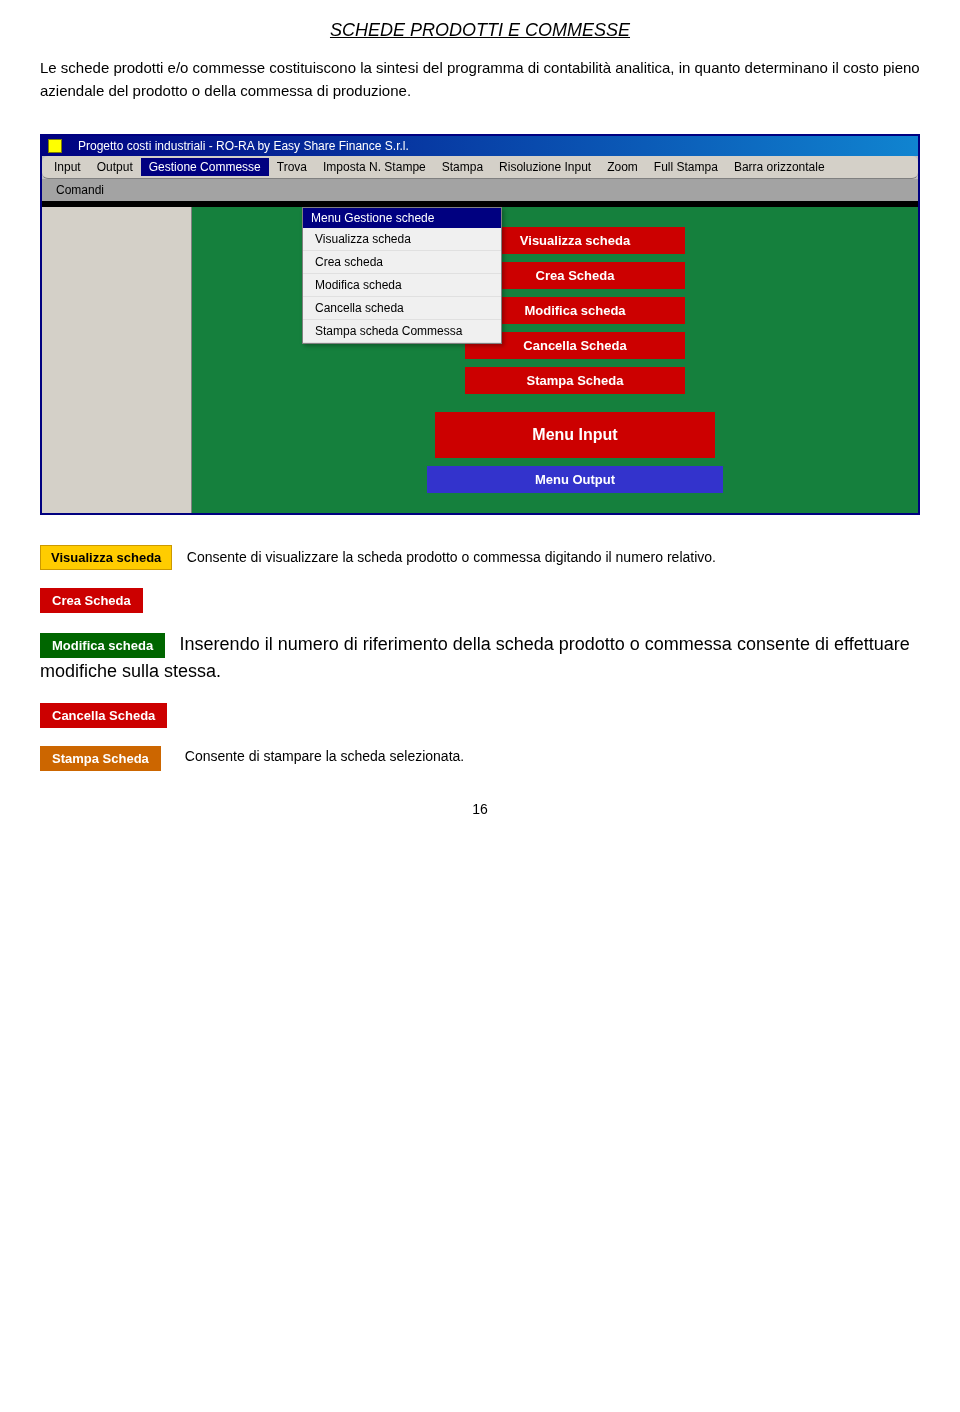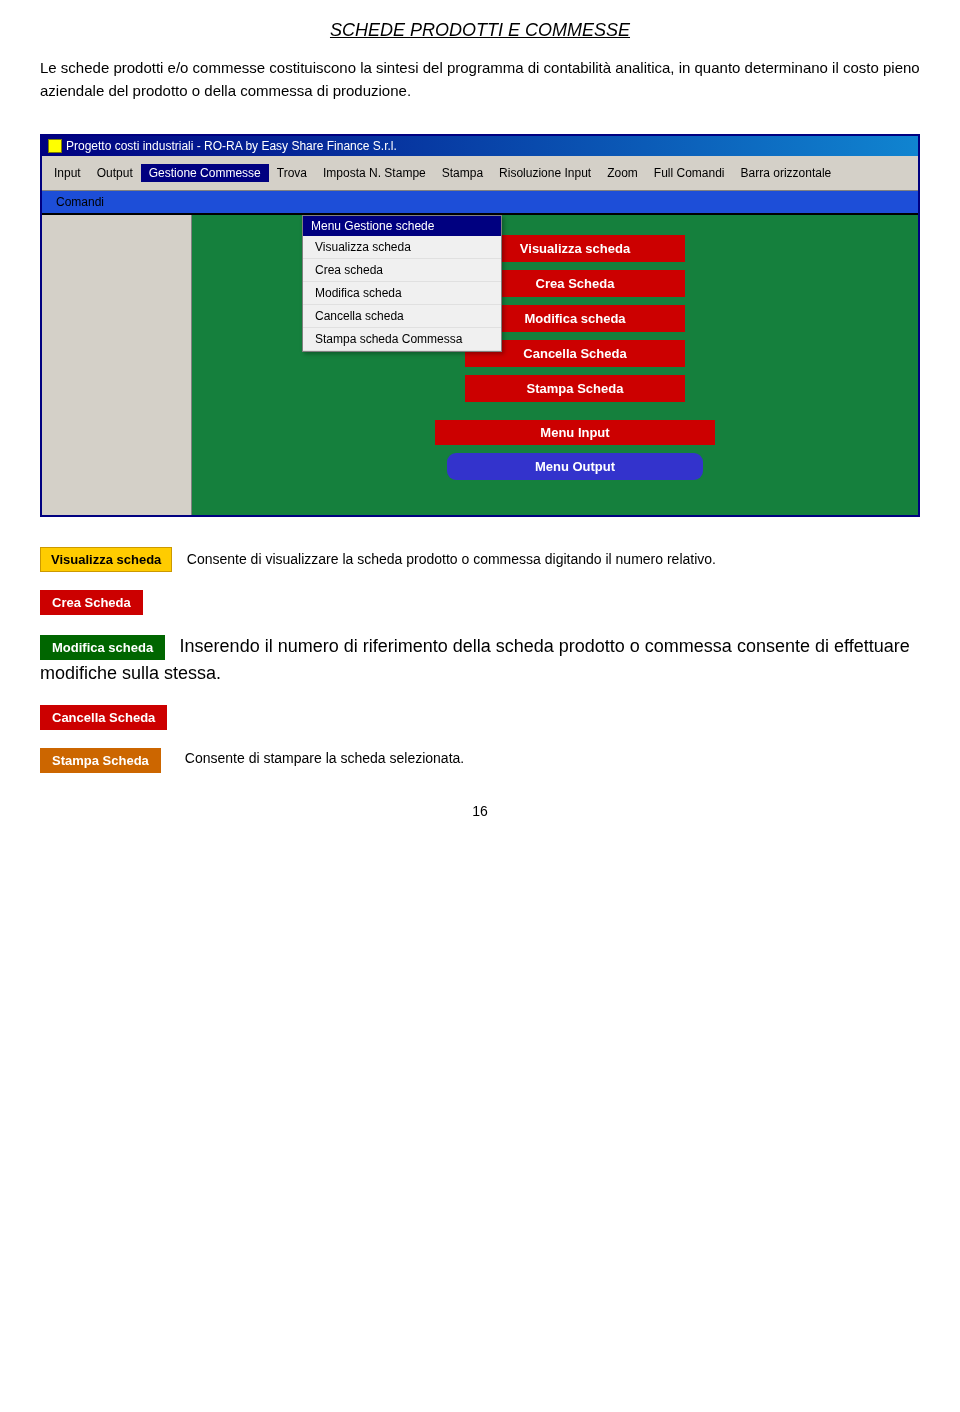--- a/index.html
+++ b/index.html
@@ -35,64 +35,65 @@
       position: relative;
     }
 
     .title-bar {
       background: linear-gradient(to right, #000080, #1084d0);
       color: #fff;
       font-size: 12px;
       padding: 3px 6px;
       display: flex;
       align-items: center;
-      gap: 4px;
+      gap: 16px;
     }
 
     .title-bar-icon {
       width: 14px;
       height: 14px;
       background: #ffff00;
       border: 1px solid #808000;
       display: inline-block;
     }
 
     .menu-bar {
       background: #d4d0c8;
       display: flex;
       align-items: center;
-      padding: 8px 4px;
+      padding: 2px 4px;
       font-size: 12px;
       border-bottom: 1px solid #808080;
       flex-wrap: wrap;
+      border-radius: 6px;
     }
 
     .menu-item {
       padding: 2px 8px;
       cursor: pointer;
       white-space: nowrap;
     }
 
     .menu-item:hover, .menu-item.active {
       background: #000080;
       color: #fff;
     }
 
     .menu-item.active {
       background: #000080;
       color: #ffffff;
     }
 
     .toolbar {
-      background: #1d4ed8;
+      background: #a3a3a3;
       padding: 2px 6px;
       font-size: 12px;
       display: flex;
       align-items: center;
-      border-bottom: 2px solid #000000;
+      border-bottom: 6px solid #000000;
     }
 
     .toolbar-item {
       padding: 2px 8px;
       cursor: pointer;
     }
 
     
     .app-content {
       background: #15803d;
@@ -154,38 +155,37 @@
       width: 220px;
       text-align: center;
       cursor: pointer;
       border: none;
     }
 
     .menu-input-btn {
       background: #cc0000;
       color: #fff;
       font-weight: bold;
-      font-size: 13px;
-      padding: 5px 0;
+      font-size: 16px;
+      padding: 14px 0;
       width: 280px;
       text-align: center;
       cursor: pointer;
       margin-top: 10px;
     }
 
     .menu-output-btn {
       background: #3333cc;
       color: #fff;
       font-weight: bold;
       font-size: 13px;
       padding: 6px 0;
-      width: 256px;
-      text-align: center;
-      cursor: pointer;
-      border-radius: 9px;
+      width: 296px;
+      text-align: center;
+      cursor: pointer;
     }
 
     
     .description-section {
       margin-top: 20px;
     }
 
     .inline-label {
       font-weight: bold;
       font-size: 13px;
@@ -217,21 +217,21 @@
 
   <div class="menu-bar">
     <span class="menu-item">Input</span>
     <span class="menu-item">Output</span>
     <span class="menu-item active">Gestione Commesse</span>
     <span class="menu-item">Trova</span>
     <span class="menu-item">Imposta N. Stampe</span>
     <span class="menu-item">Stampa</span>
     <span class="menu-item">Risoluzione Input</span>
     <span class="menu-item">Zoom</span>
-    <span class="menu-item">Full Comandi</span>
+    <span class="menu-item">Full Stampa</span>
     <span class="menu-item">Barra orizzontale</span>
   </div>
 
   <div class="toolbar">
     <span class="toolbar-item">Comandi</span>
   </div>
 
   <div class="app-content">
 
     <div class="left-panel">

